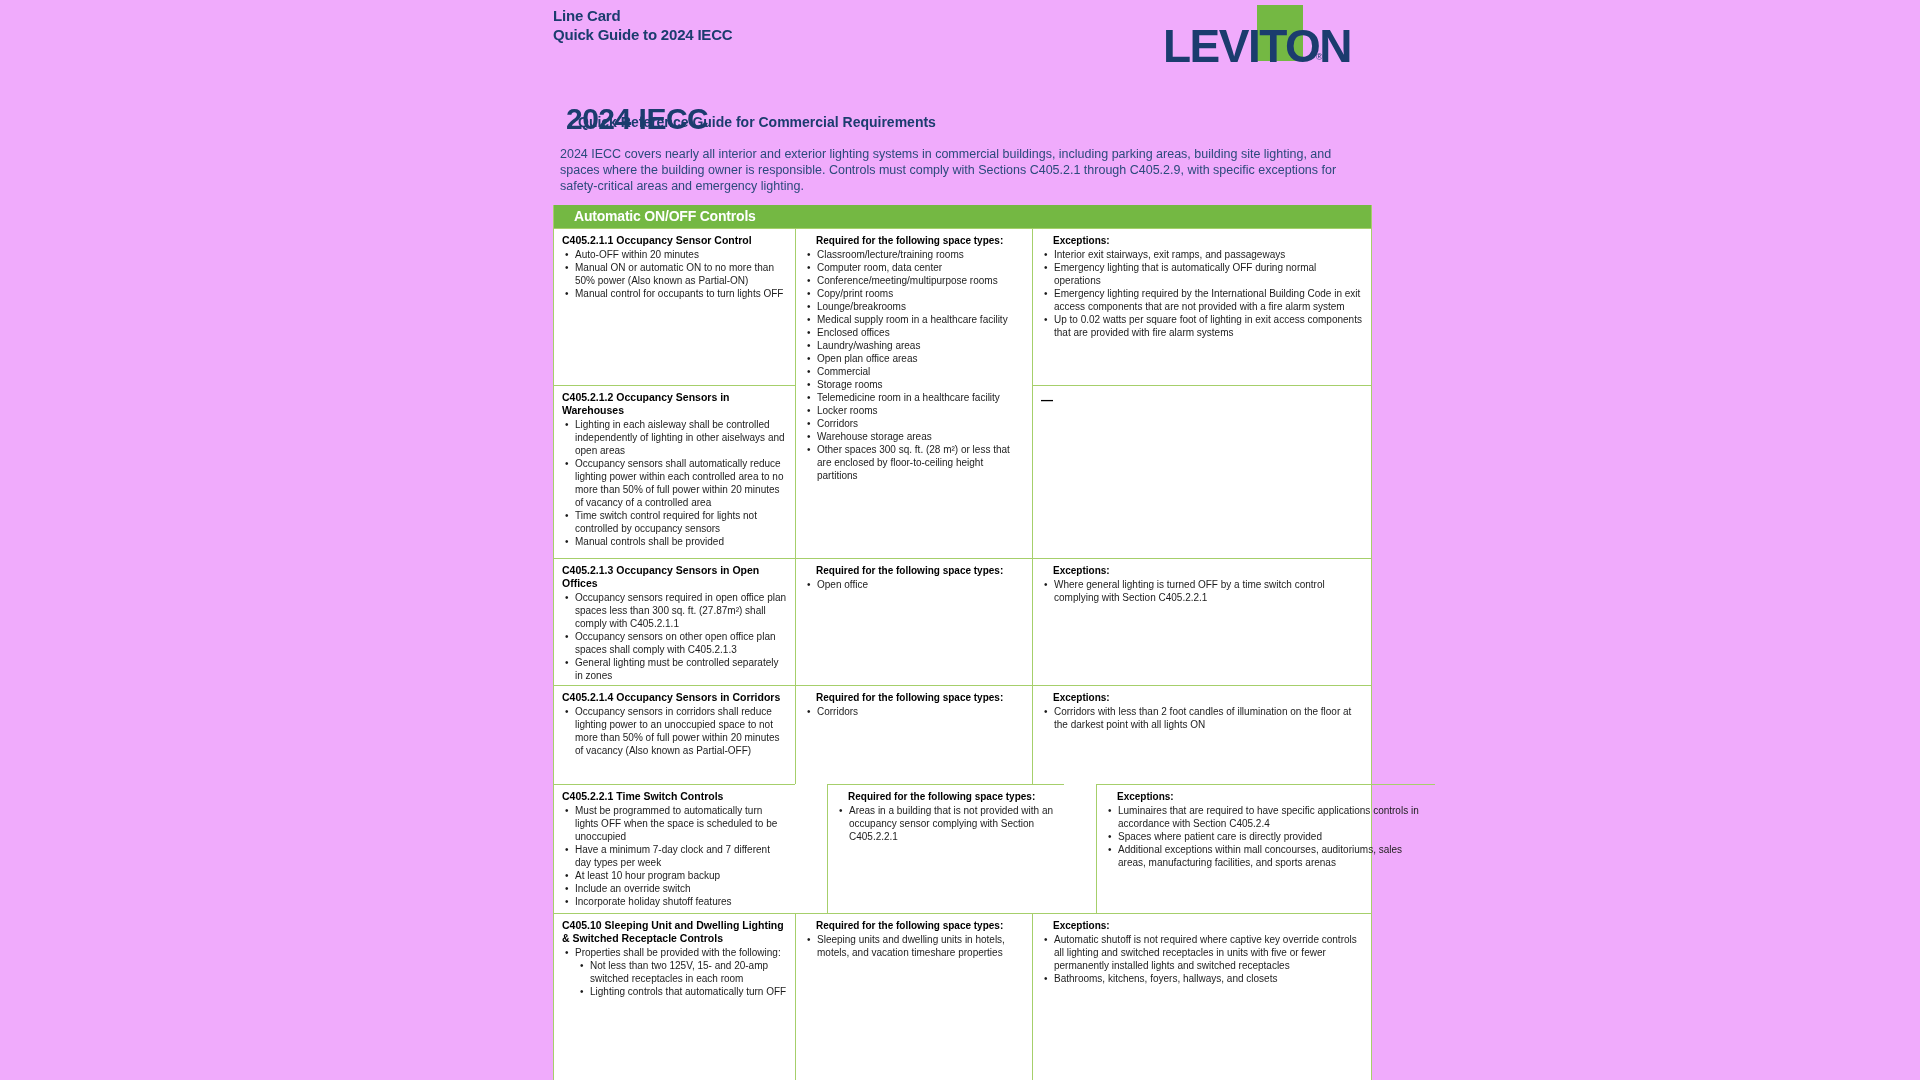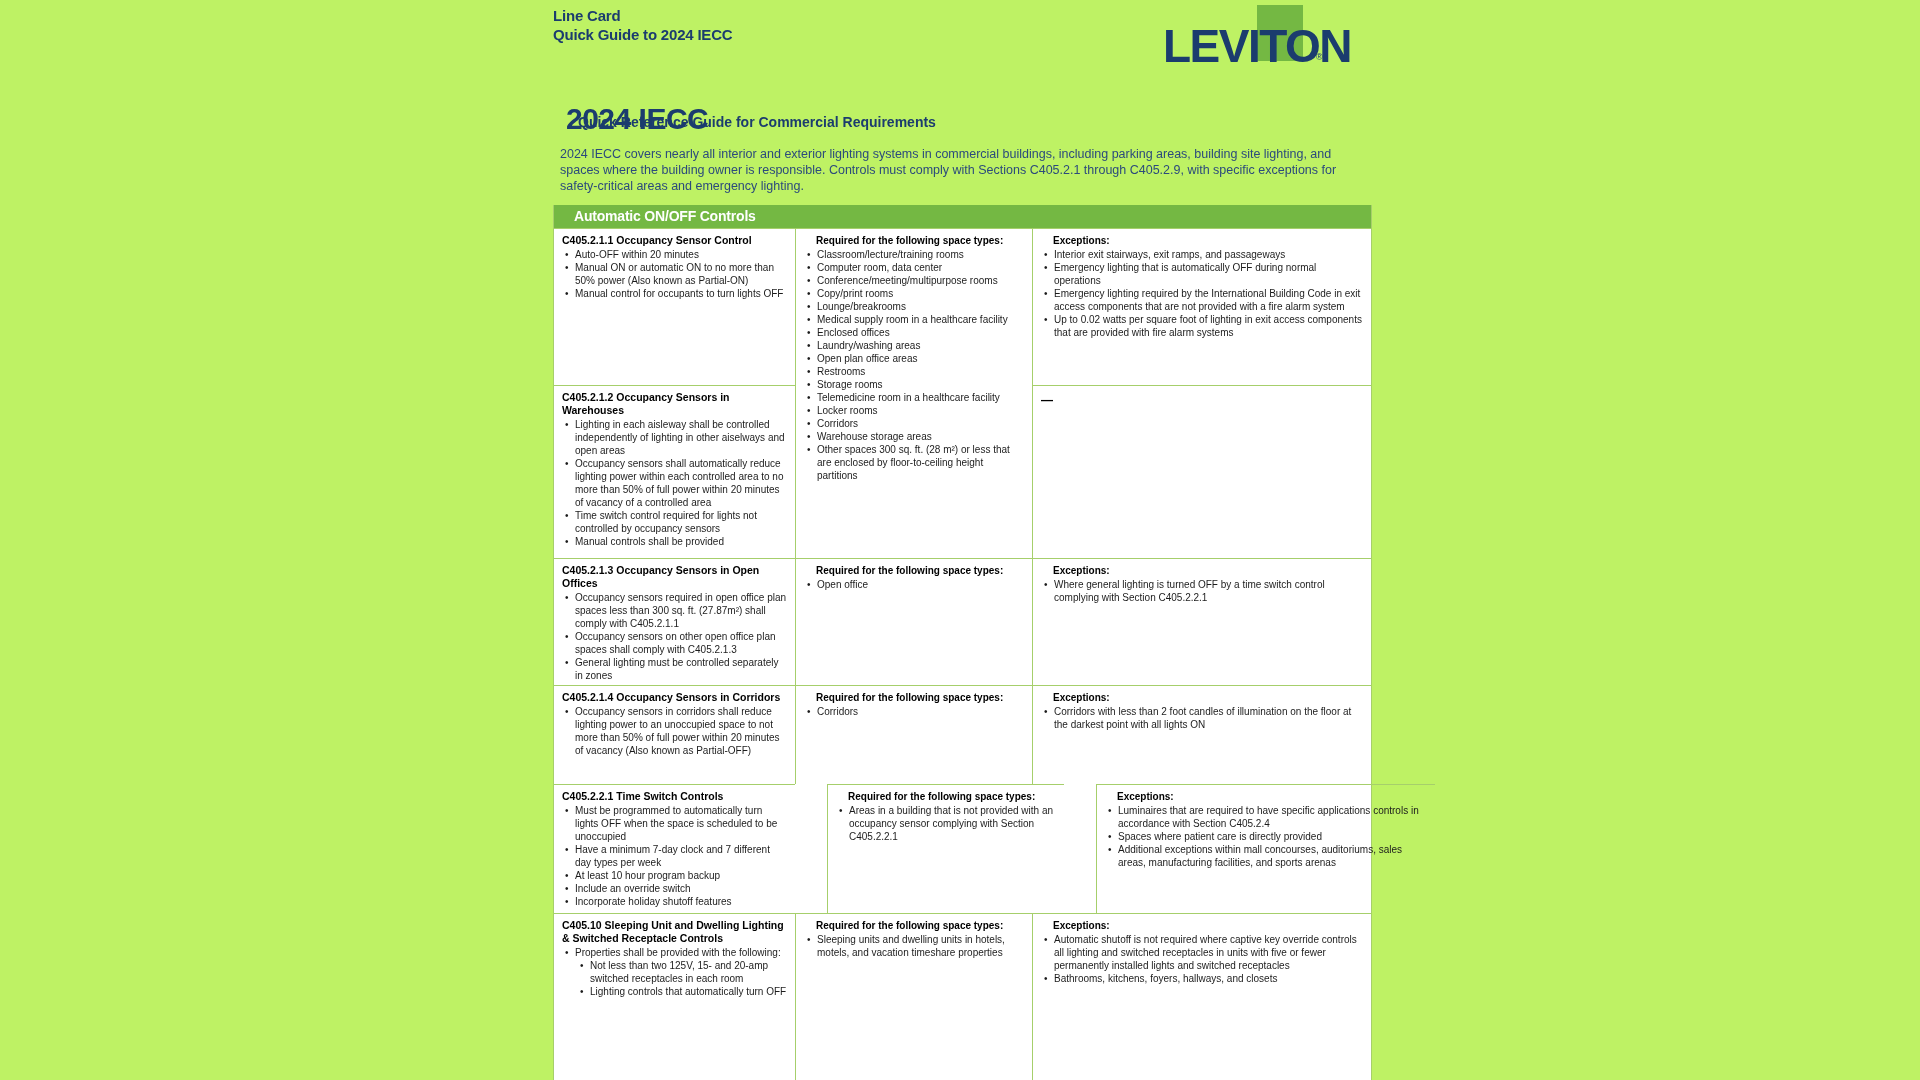--- a/index.html
+++ b/index.html
@@ -9,21 +9,21 @@
     --intro-blue:#2b4a7c;
     --text-dark:#1c1c1c;
   }
   *{box-sizing:border-box;}
   html,body{margin:0;padding:0;}
   body{
     width:1920px;height:1080px;background:#ffffff;
     font-family:"Liberation Sans","DejaVu Sans",sans-serif;
     -webkit-font-smoothing:antialiased;
   }
-  .page{position:relative;width:1920px;height:1080px;overflow:hidden;background:#bef264;}
+  .page{position:relative;width:1920px;height:1080px;overflow:hidden;background:#f0abfc;}
 
   
   .eyebrow{position:absolute;left:553px;top:6px;color:var(--brand-navy);
     font-weight:bold;font-size:15px;line-height:19px;letter-spacing:-0.2px;}
   .logo{position:absolute;left:1163px;top:5px;width:170px;height:58px;}
   .logo-square{position:absolute;left:94px;top:0;width:46px;height:56px;background:var(--brand-green);}
   .logo-text{position:absolute;left:0;bottom:0;color:var(--brand-navy);
     font-weight:bold;font-size:46px;line-height:34px;letter-spacing:-1.5px;}
   .logo-reg{position:absolute;left:153px;bottom:1px;color:var(--brand-navy);font-size:9px;line-height:9px;}
   .title{position:absolute;left:553px;top:90px;margin:13px;color:var(--brand-navy);
@@ -100,21 +100,21 @@
         <ul class="bullets">
             <li>Classroom/lecture/training rooms</li>
             <li>Computer room, data center</li>
             <li>Conference/meeting/multipurpose rooms</li>
             <li>Copy/print rooms</li>
             <li>Lounge/breakrooms</li>
             <li>Medical supply room in a healthcare facility</li>
             <li>Enclosed offices</li>
             <li>Laundry/washing areas</li>
             <li>Open plan office areas</li>
-            <li>Restrooms</li>
+            <li>Commercial</li>
             <li>Storage rooms</li>
             <li>Telemedicine room in a healthcare facility</li>
             <li>Locker rooms</li>
             <li>Corridors</li>
             <li>Warehouse storage areas</li>
             <li>Other spaces 300 sq. ft. (28 m²) or less that are enclosed by floor-to-ceiling height partitions</li>
           </ul>
       </div>
       <div class="cell a-r1">
         <div class="cell-label">Exceptions:</div>

